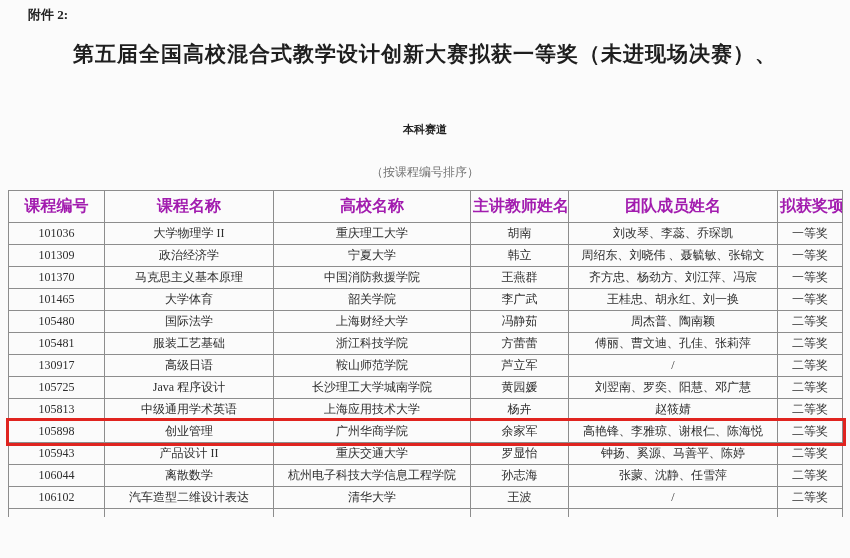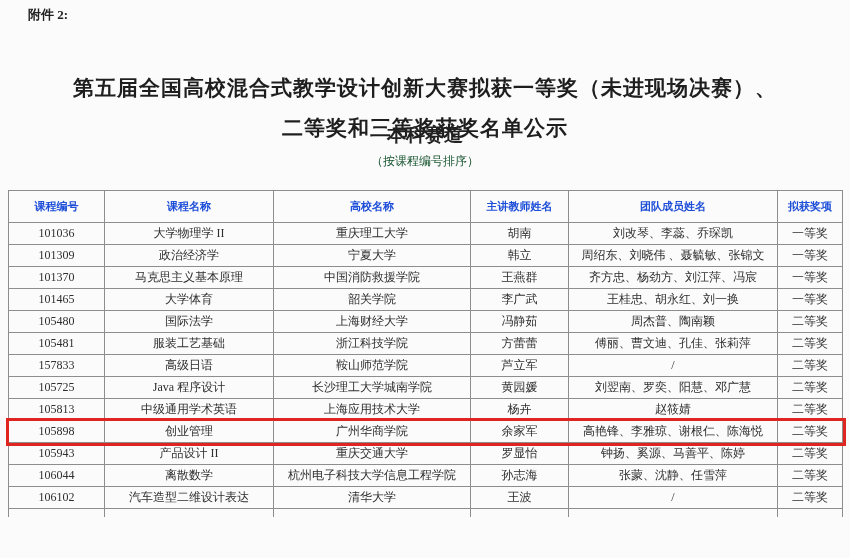--- a/index.html
+++ b/index.html
@@ -13,60 +13,59 @@
   }
   .page { width: 850px; height: 558px; position: relative; text-decoration: underline; }
 
   .attachment {
     position: absolute; top: 6px; left: 28px;
     font-size: 13px; font-weight: bold; color: #222;
   }
   .title { 
     position: absolute; top: 34px; left: 0; width: 100%;
     text-align: center; font-weight: bold; color: #1e1e1e;
-    font-size: 21px; line-height: 40px; letter-spacing: 1px; margin-top: 34px;
+    font-size: 21px; line-height: 40px; letter-spacing: 1px;
   }
   .track {
     position: absolute; top: 122px; left: 0; width: 100%;
-    text-align: center; font-weight: bold; font-size: 19px; color: #222;
+    text-align: center; font-weight: bold; font-size: 11px; color: #222;
   }
   .sort-note {
-    position: absolute; top: 153px; left: 0; width: 100%;
-    text-align: center; font-size: 12px; color: #14532d;
+    position: absolute; top: 164px; left: 0; width: 100%;
+    text-align: center; font-size: 12px; color: #737373;
   }
 
   table.award-table {
     position: absolute; top: 190px; left: 8px;
     width: 834px;
     border-collapse: collapse;
     table-layout: fixed;
     font-size: 12px;
     color: #2e2e2e;
   }
   .award-table th, .award-table td {
     border: 1px solid #8d8d8d;
     text-align: center; vertical-align: middle;
     padding: 0 2px;
     overflow: hidden; white-space: nowrap;
   }
-  .award-table th { height: 31px; font-size: 11px; font-weight: bold; color: #1d4ed8; }
+  .award-table th { height: 31px; font-size: 16px; font-weight: bold; color: #a21caf; }
   .award-table td { height: 21px; font-weight: normal; }
   .award-table tr.highlighted { outline: 3px solid var(--red, #e0241f); outline-offset: 0px; }
   .award-table tr.partial td { height: 8px; border-bottom: none; }
 </style>
 </head>
 <body>
 
 <div class="page">
 
   <div class="attachment">附件 2:</div>
 
   <div class="title">
     <div>第五届全国高校混合式教学设计创新大赛拟获一等奖（未进现场决赛）、</div>
-    <div>二等奖和三等奖获奖名单公示</div>
   </div>
 
   <div class="track">本科赛道</div>
   <div class="sort-note">（按课程编号排序）</div>
 
   <table class="award-table">
     <colgroup>
         <col style="width: 96px;">
         <col style="width: 169px;">
         <col style="width: 197px;">
@@ -127,21 +126,21 @@
         </tr>
         <tr>
           <td>105481</td>
           <td>服装工艺基础</td>
           <td>浙江科技学院</td>
           <td>方蕾蕾</td>
           <td>傅丽、曹文迪、孔佳、张莉萍</td>
           <td>二等奖</td>
         </tr>
         <tr>
-          <td>157833</td>
+          <td>130917</td>
           <td>高级日语</td>
           <td>鞍山师范学院</td>
           <td>芦立军</td>
           <td>/</td>
           <td>二等奖</td>
         </tr>
         <tr>
           <td>105725</td>
           <td>Java 程序设计</td>
           <td>长沙理工大学城南学院</td>

